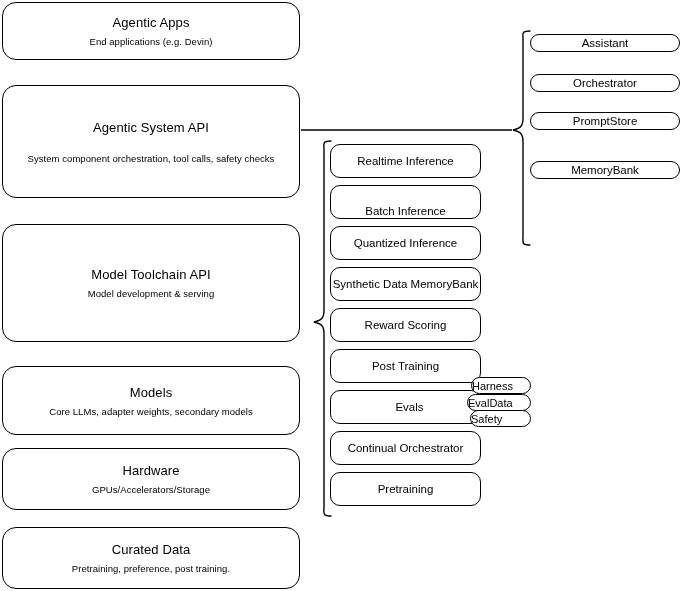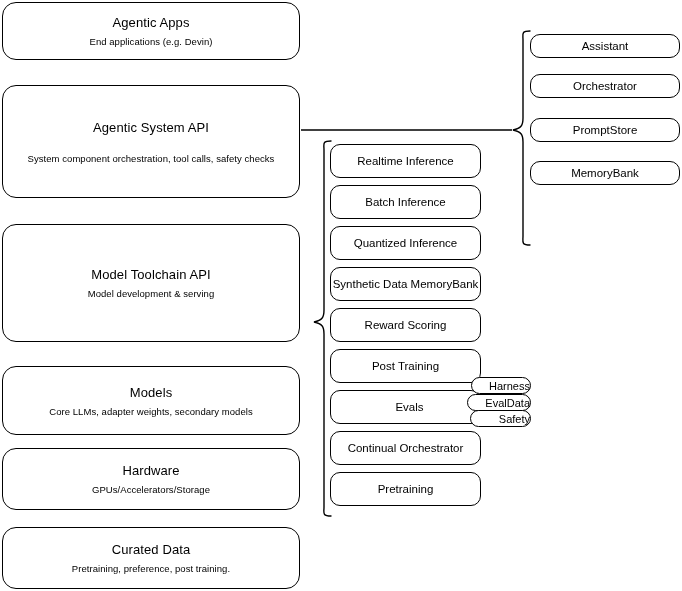--- a/index.html
+++ b/index.html
@@ -65,38 +65,38 @@
   }
   .mid .title {
     font-size: 11.5px;
     line-height: 14px;
   }
 
   
   .right {
     left: 530px;
     width: 150px;
-    height: 24px;
+    height: 18px;
     border-radius: 10px;
   }
   .right .title {
     font-size: 11.5px;
     line-height: 14px;
   }
 
   
   .tag {
     position: absolute;
     box-sizing: border-box;
     background: #ffffff;
     border: 1.4px solid #000000;
     border-radius: 999px;
     display: flex;
     align-items: center;
-    justify-content: flex-end;
+    justify-content: flex-start;
     font-size: 11px;
     line-height: 12px;
     height: 17px;
     z-index: 6;
   }
 
   svg.overlay {
     position: absolute;
     left: 0;
     top: 0;
@@ -159,21 +159,21 @@
   </div>
 
   <div class="node layer" style="top:527px;height:62px;">
     <div class="title">Curated Data</div>
     <div class="sub">Pretraining, preference, post training.</div>
   </div>
 
   <div class="node mid" style="top:144px;">
     <div class="title">Realtime Inference</div>
   </div>
-  <div class="node mid" style="top:185px;">
+  <div class="node mid" style="top:185px;justify-content:flex-end;">
     <div class="title">Batch Inference</div>
   </div>
   <div class="node mid" style="top:226px;">
     <div class="title">Quantized Inference</div>
   </div>
   <div class="node mid" style="top:267px;">
     <div class="title">Synthetic Data MemoryBank</div>
   </div>
   <div class="node mid" style="top:308px;">
     <div class="title">Reward Scoring</div>
@@ -200,20 +200,20 @@
   <div class="tag" style="left:470px;top:410px;width:61px;">
     <span>Safety</span>
   </div>
 
   <div class="node right" style="top:34px;">
     <div class="title">Assistant</div>
   </div>
   <div class="node right" style="top:74px;">
     <div class="title">Orchestrator</div>
   </div>
-  <div class="node right" style="top:118px;">
+  <div class="node right" style="top:112px;">
     <div class="title">PromptStore</div>
   </div>
   <div class="node right" style="top:161px;">
     <div class="title">MemoryBank</div>
   </div>
 
 </div>
 
 </body></html>

